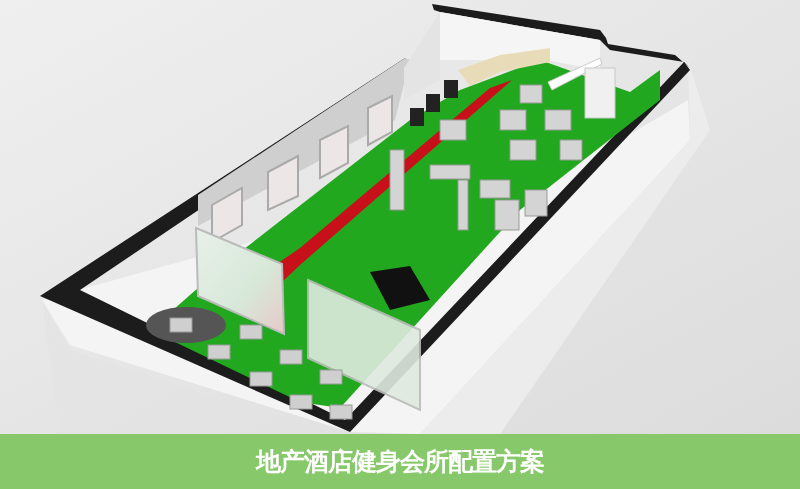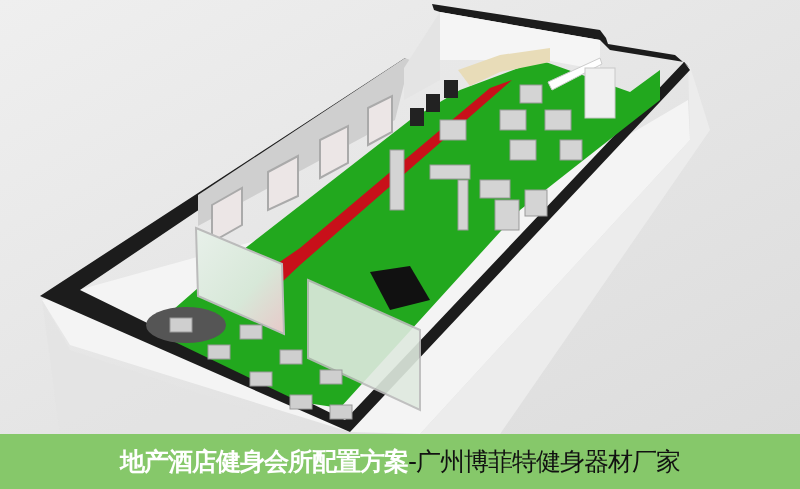--- a/index.html
+++ b/index.html
@@ -90,14 +90,13 @@
     <rect x="520" y="85" width="22" height="18"></rect>
     <rect x="440" y="120" width="26" height="20"></rect>
     <rect x="495" y="200" width="24" height="30"></rect>
     <rect x="525" y="190" width="22" height="26"></rect>
   </g>
 </svg>
 </div>
 
 <div id="caption">
   <span class="t1">地产酒店健身会所配置方案</span>
-    <span class="t2">-广州博菲特健身器材厂家</span>
 </div>
 
 </body></html>

